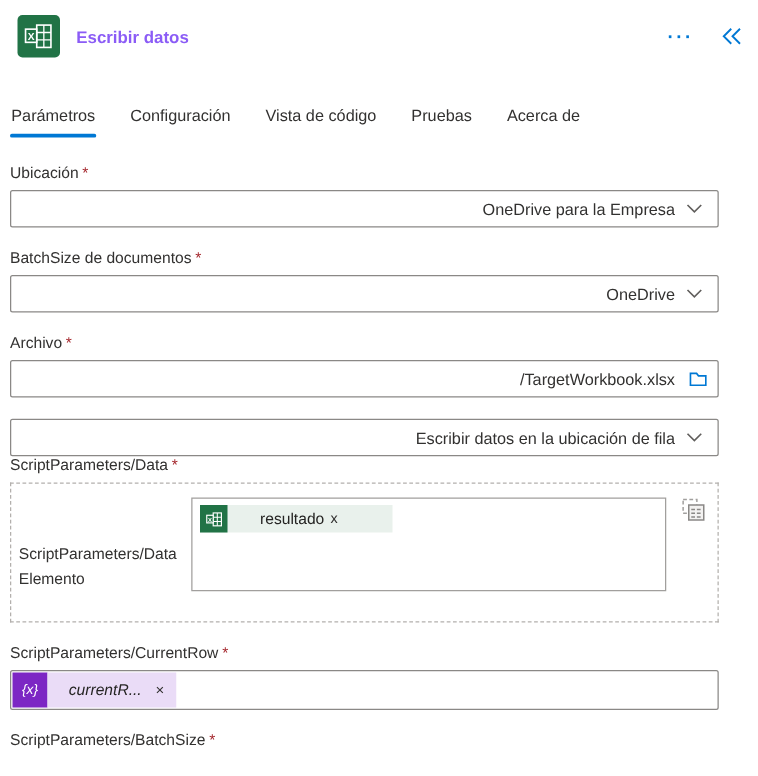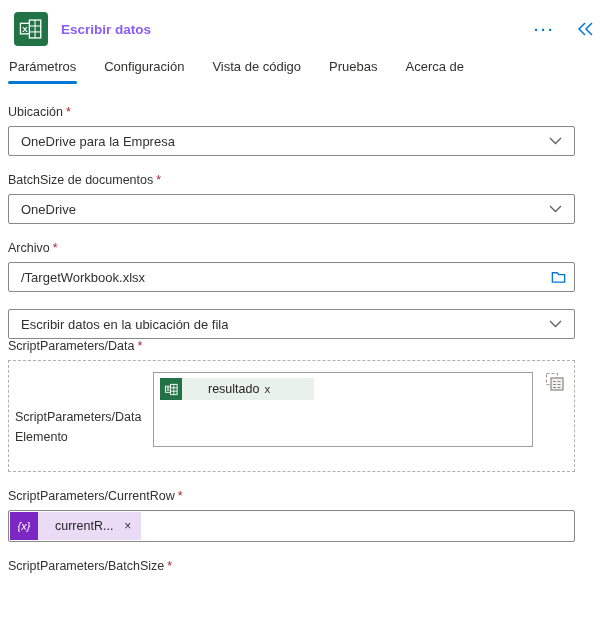--- a/index.html
+++ b/index.html
@@ -9,34 +9,34 @@
   
   .header{display:flex;align-items:center;padding:9px 10px 0 14px;height:40px;}
   .excel-badge{width:34px;height:34px;border-radius:4px;background:#217346;flex:0 0 auto;
     display:flex;align-items:center;justify-content:center;}
   .header-title{margin-left:13px;font-size:13.5px;font-weight:700;color:#8b5cf6;}
   .header-actions{margin-left:auto;display:flex;align-items:center;gap:22px;padding-right:2px;}
   .more-dots{color:#0078d4;font-size:15px;font-weight:700;letter-spacing:2px;cursor:pointer;line-height:1;}
   .collapse-btn{cursor:pointer;display:flex;align-items:center;}
 
   
-  .tabs{display:flex;margin-top:10px;padding-left:8px;text-align:center;}
+  .tabs{display:flex;margin-top:36px;padding-left:8px;text-align:center;}
   .tab{font-size:13px;color:#323130;margin-right:26px;cursor:pointer;}
   .tab .tab-label{display:block;padding:0 1px;}
   .tab .underline{height:3px;border-radius:2px;margin-top:7px;background:transparent;}
   .tab.active .underline{background:#0078d4;}
 
   
   .content{padding:0 31px 0 8px;}
   .field{margin-top:17px;}
   .field.first{margin-top:21px;}
   .field-label{font-size:12.5px;color:#323130;margin-bottom:6px;line-height:15px;}
   .req{color:#a4262c;margin-left:3px;font-size:12.5px;}
   .control{position:relative;height:28px;border:1px solid #8a8886;border-radius:2px;
-    display:flex;align-items:center;font-size:13px;padding:0 34px 0 12px;background:#fff;cursor:pointer;}
+    display:flex;align-items:center;font-size:13px;padding:0 34px 0 12px;background:#fff;cursor:pointer;justify-content:flex-end;}
   .control .value{white-space:nowrap;overflow:hidden;}
   .chev{position:absolute;right:12px;top:50%;transform:translateY(-50%);display:flex;}
   .file-btn{position:absolute;right:7px;top:50%;transform:translateY(-50%);display:flex;cursor:pointer;}
 
   
   .data-group{}
   .dashed-box{position:relative;margin-top:6px;height:110px;border:1px dashed #b3b0ad;background:#fff;}
   .inner-label{position:absolute;left:6px;top:46px;font-size:12.5px;line-height:20px;color:#323130;}
   .inner-input{position:absolute;left:144px;top:11px;width:378px;height:73px;border:1px solid #a19f9d;
     background:#fff;cursor:text;}
@@ -45,21 +45,21 @@
   .excel-token .t-text{font-size:12.5px;margin-left:26px;color:#252423;}
   .excel-token .t-close{font-size:11.5px;margin-left:5px;padding-right:44px;color:#323130;cursor:pointer;}
   .array-toggle{position:absolute;right:9px;top:11px;cursor:pointer;display:flex;}
 
   
   .token-box{margin-top:6px;height:28px;border:1px solid #8a8886;border-radius:2px;
     display:flex;align-items:stretch;padding:1px;cursor:text;background:#fff;}
   .var-square{width:28px;background:#7c26c4;color:#fff;display:flex;align-items:center;justify-content:center;
     font-size:11px;font-style:italic;flex:0 0 auto;}
   .var-pill{background:#eadcf7;display:flex;align-items:center;padding:0 10px 0 17px;}
-  .var-pill .t-text{font-size:12.5px;color:#252423;}
+  .var-pill .t-text{font-size:12.5px;color:#252423;font-style:italic;}
   .var-pill .t-close{font-size:12px;margin-left:11px;color:#323130;cursor:pointer;}
 </style>
 </head>
 <body>
 
 <div class="panel">
 
   <div class="header">
     <div class="excel-badge">
       <svg width="26" height="26" viewBox="0 0 32 32">

